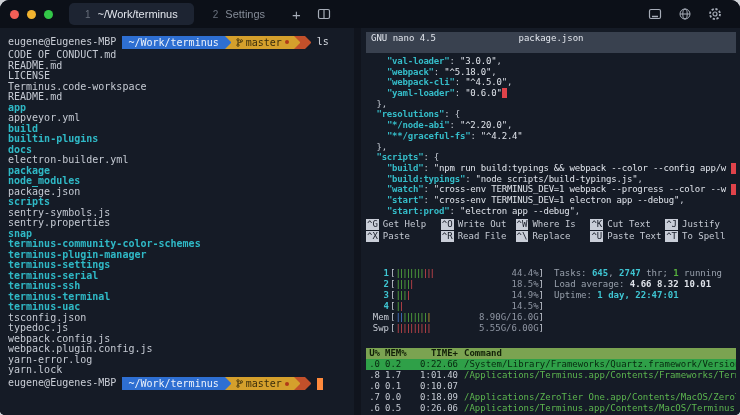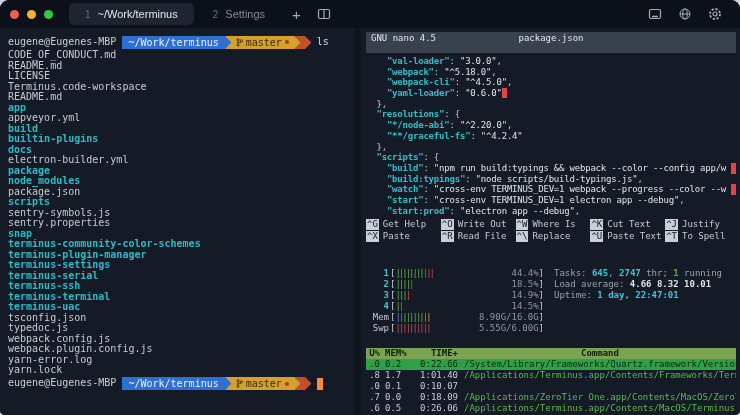--- a/index.html
+++ b/index.html
@@ -79,21 +79,21 @@
 
   
   .htop-table{margin-top:14px}
   .prow{display:flex;height:11px;line-height:11px;white-space:pre;overflow:hidden}
   .c-cpu{width:14px;min-width:14px;text-align:right}
   .c-mem{width:24px;min-width:24px;margin-left:5px}
   .c-time{width:44px;min-width:44px;text-align:right;margin-left:5px}
   .c-cmd{flex:1;margin-left:6px;overflow:hidden;color:#5cb64f}
   .prow.header{background:#7ba351}
   .prow.header span{color:#122008;font-weight:bold}
-  .prow.header .c-cmd{text-align:center}
+  .prow.header .c-cmd{text-align:left}
   .prow.selected{background:#2fa048}
   .prow.selected span{color:#07280f}
 </style>
 </head>
 <body>
 
 <div class="window">
 
   <div class="tabbar">
     <div class="traffic">

